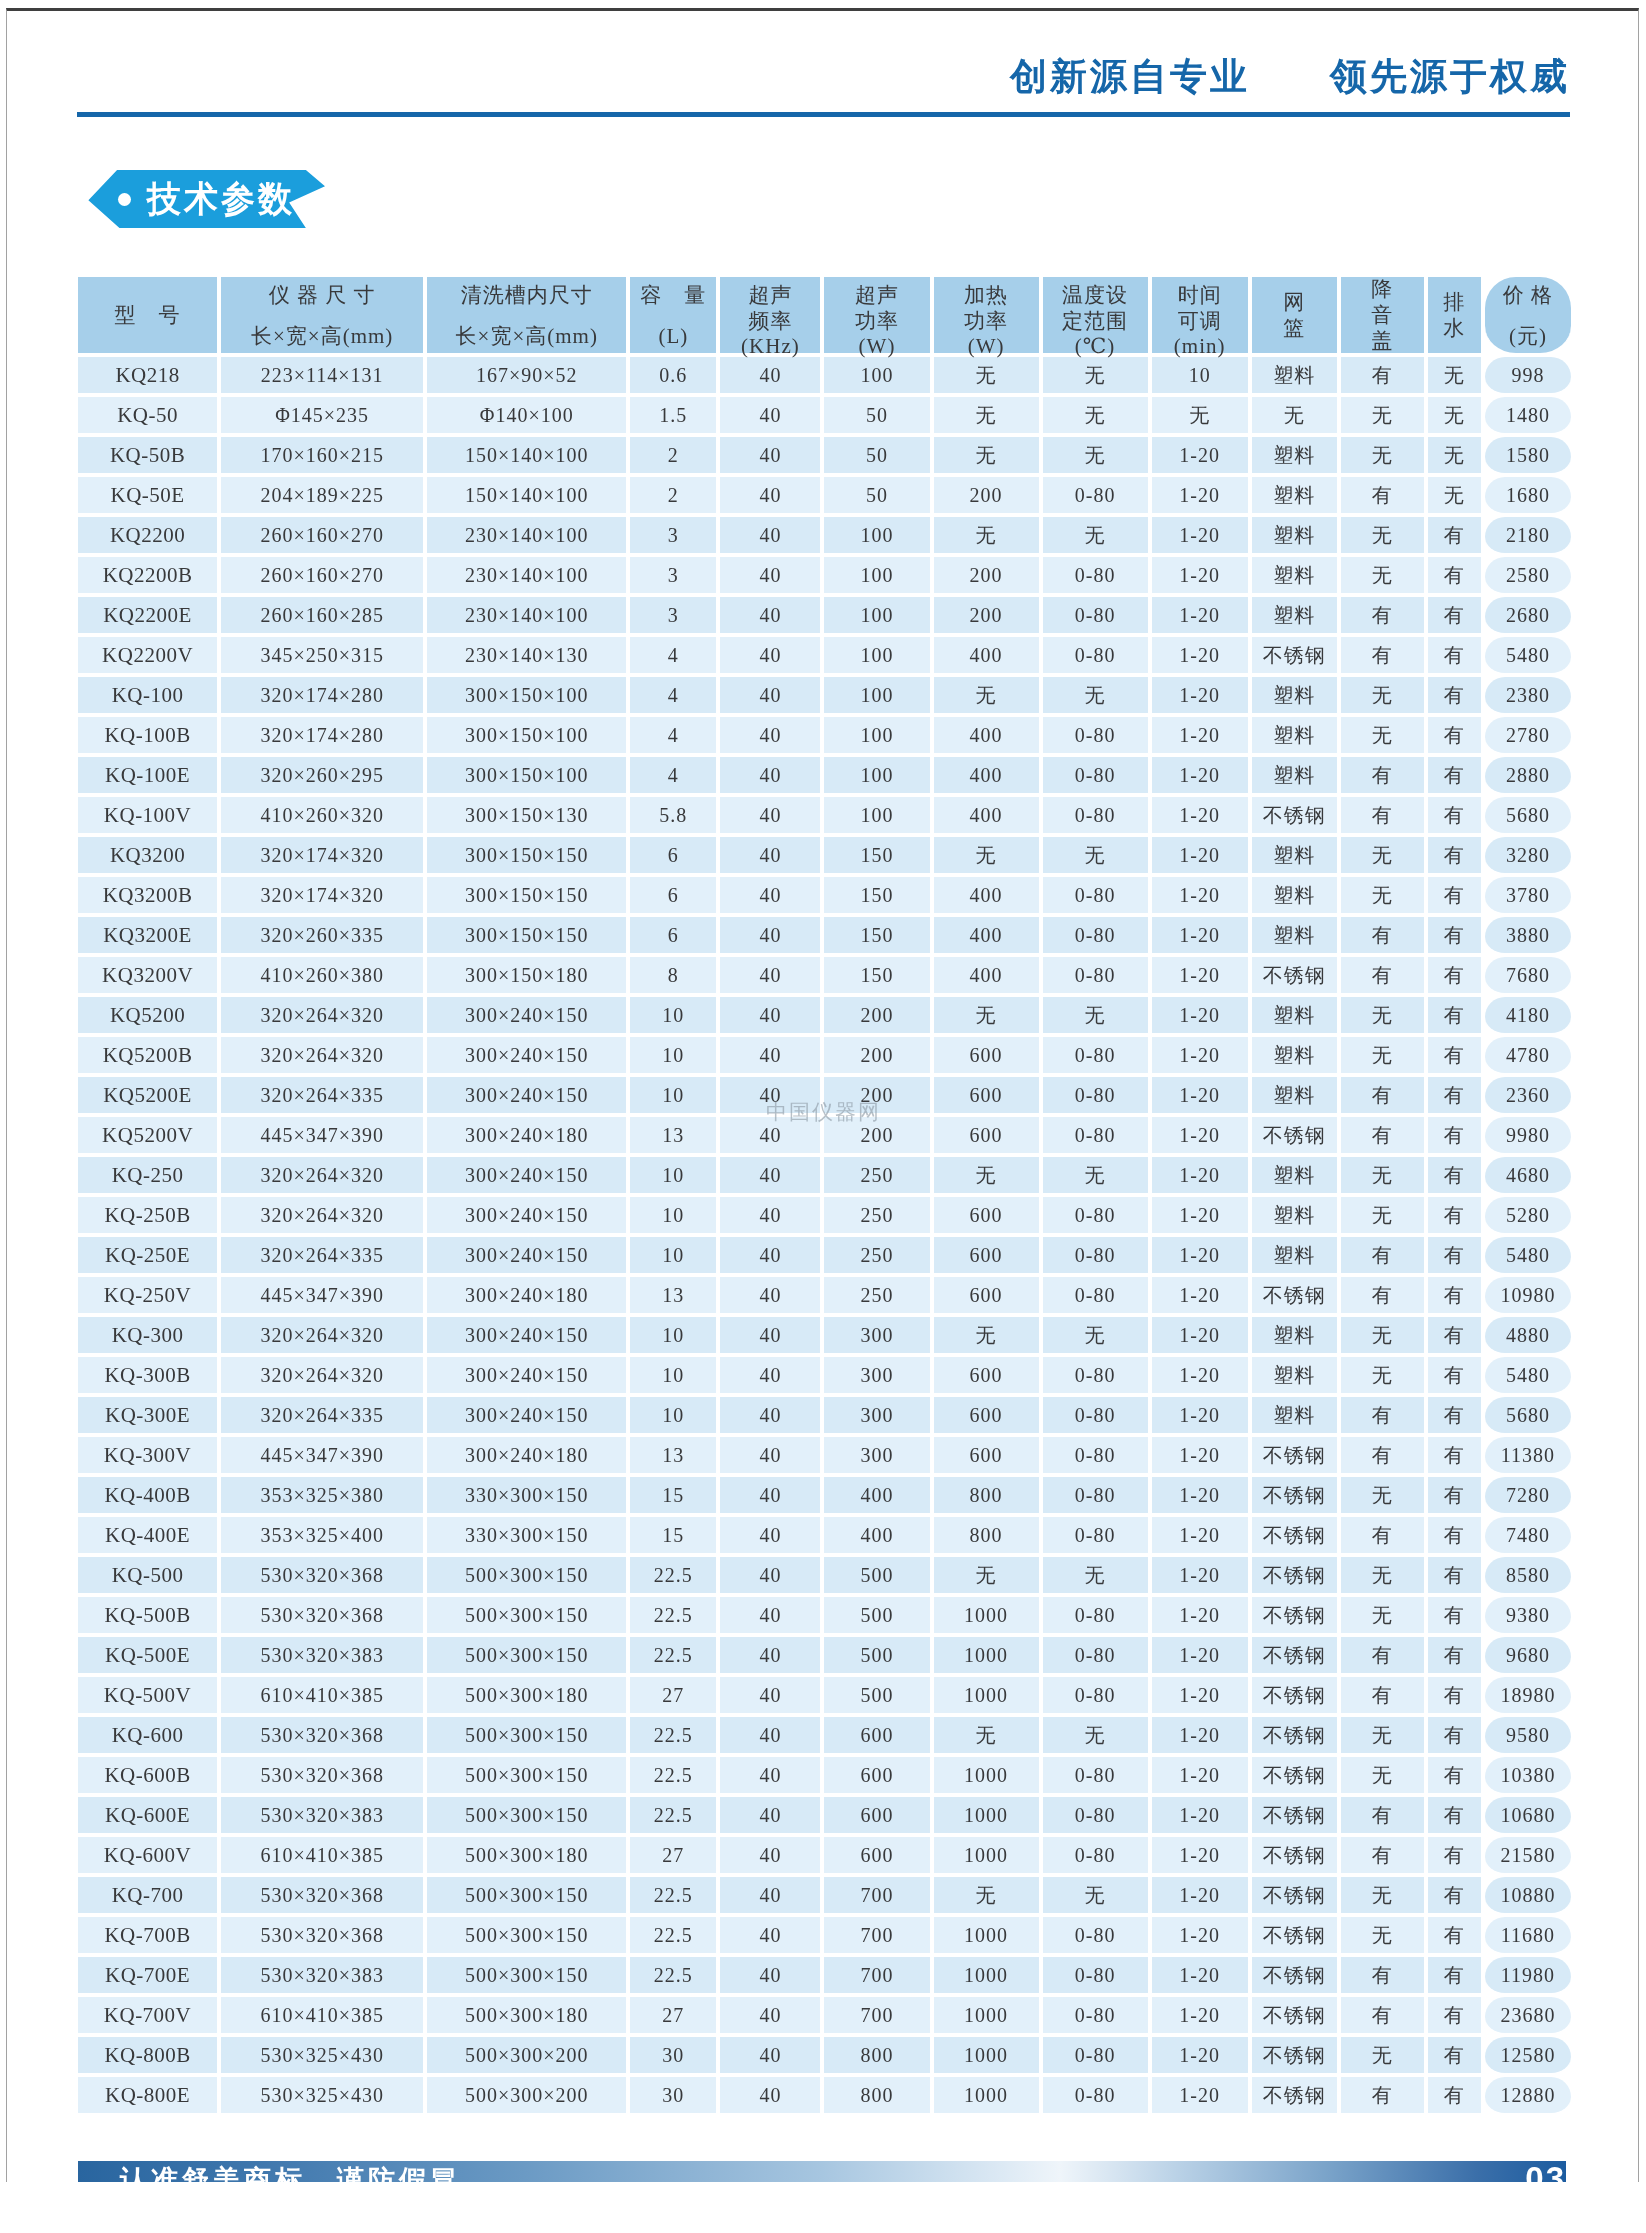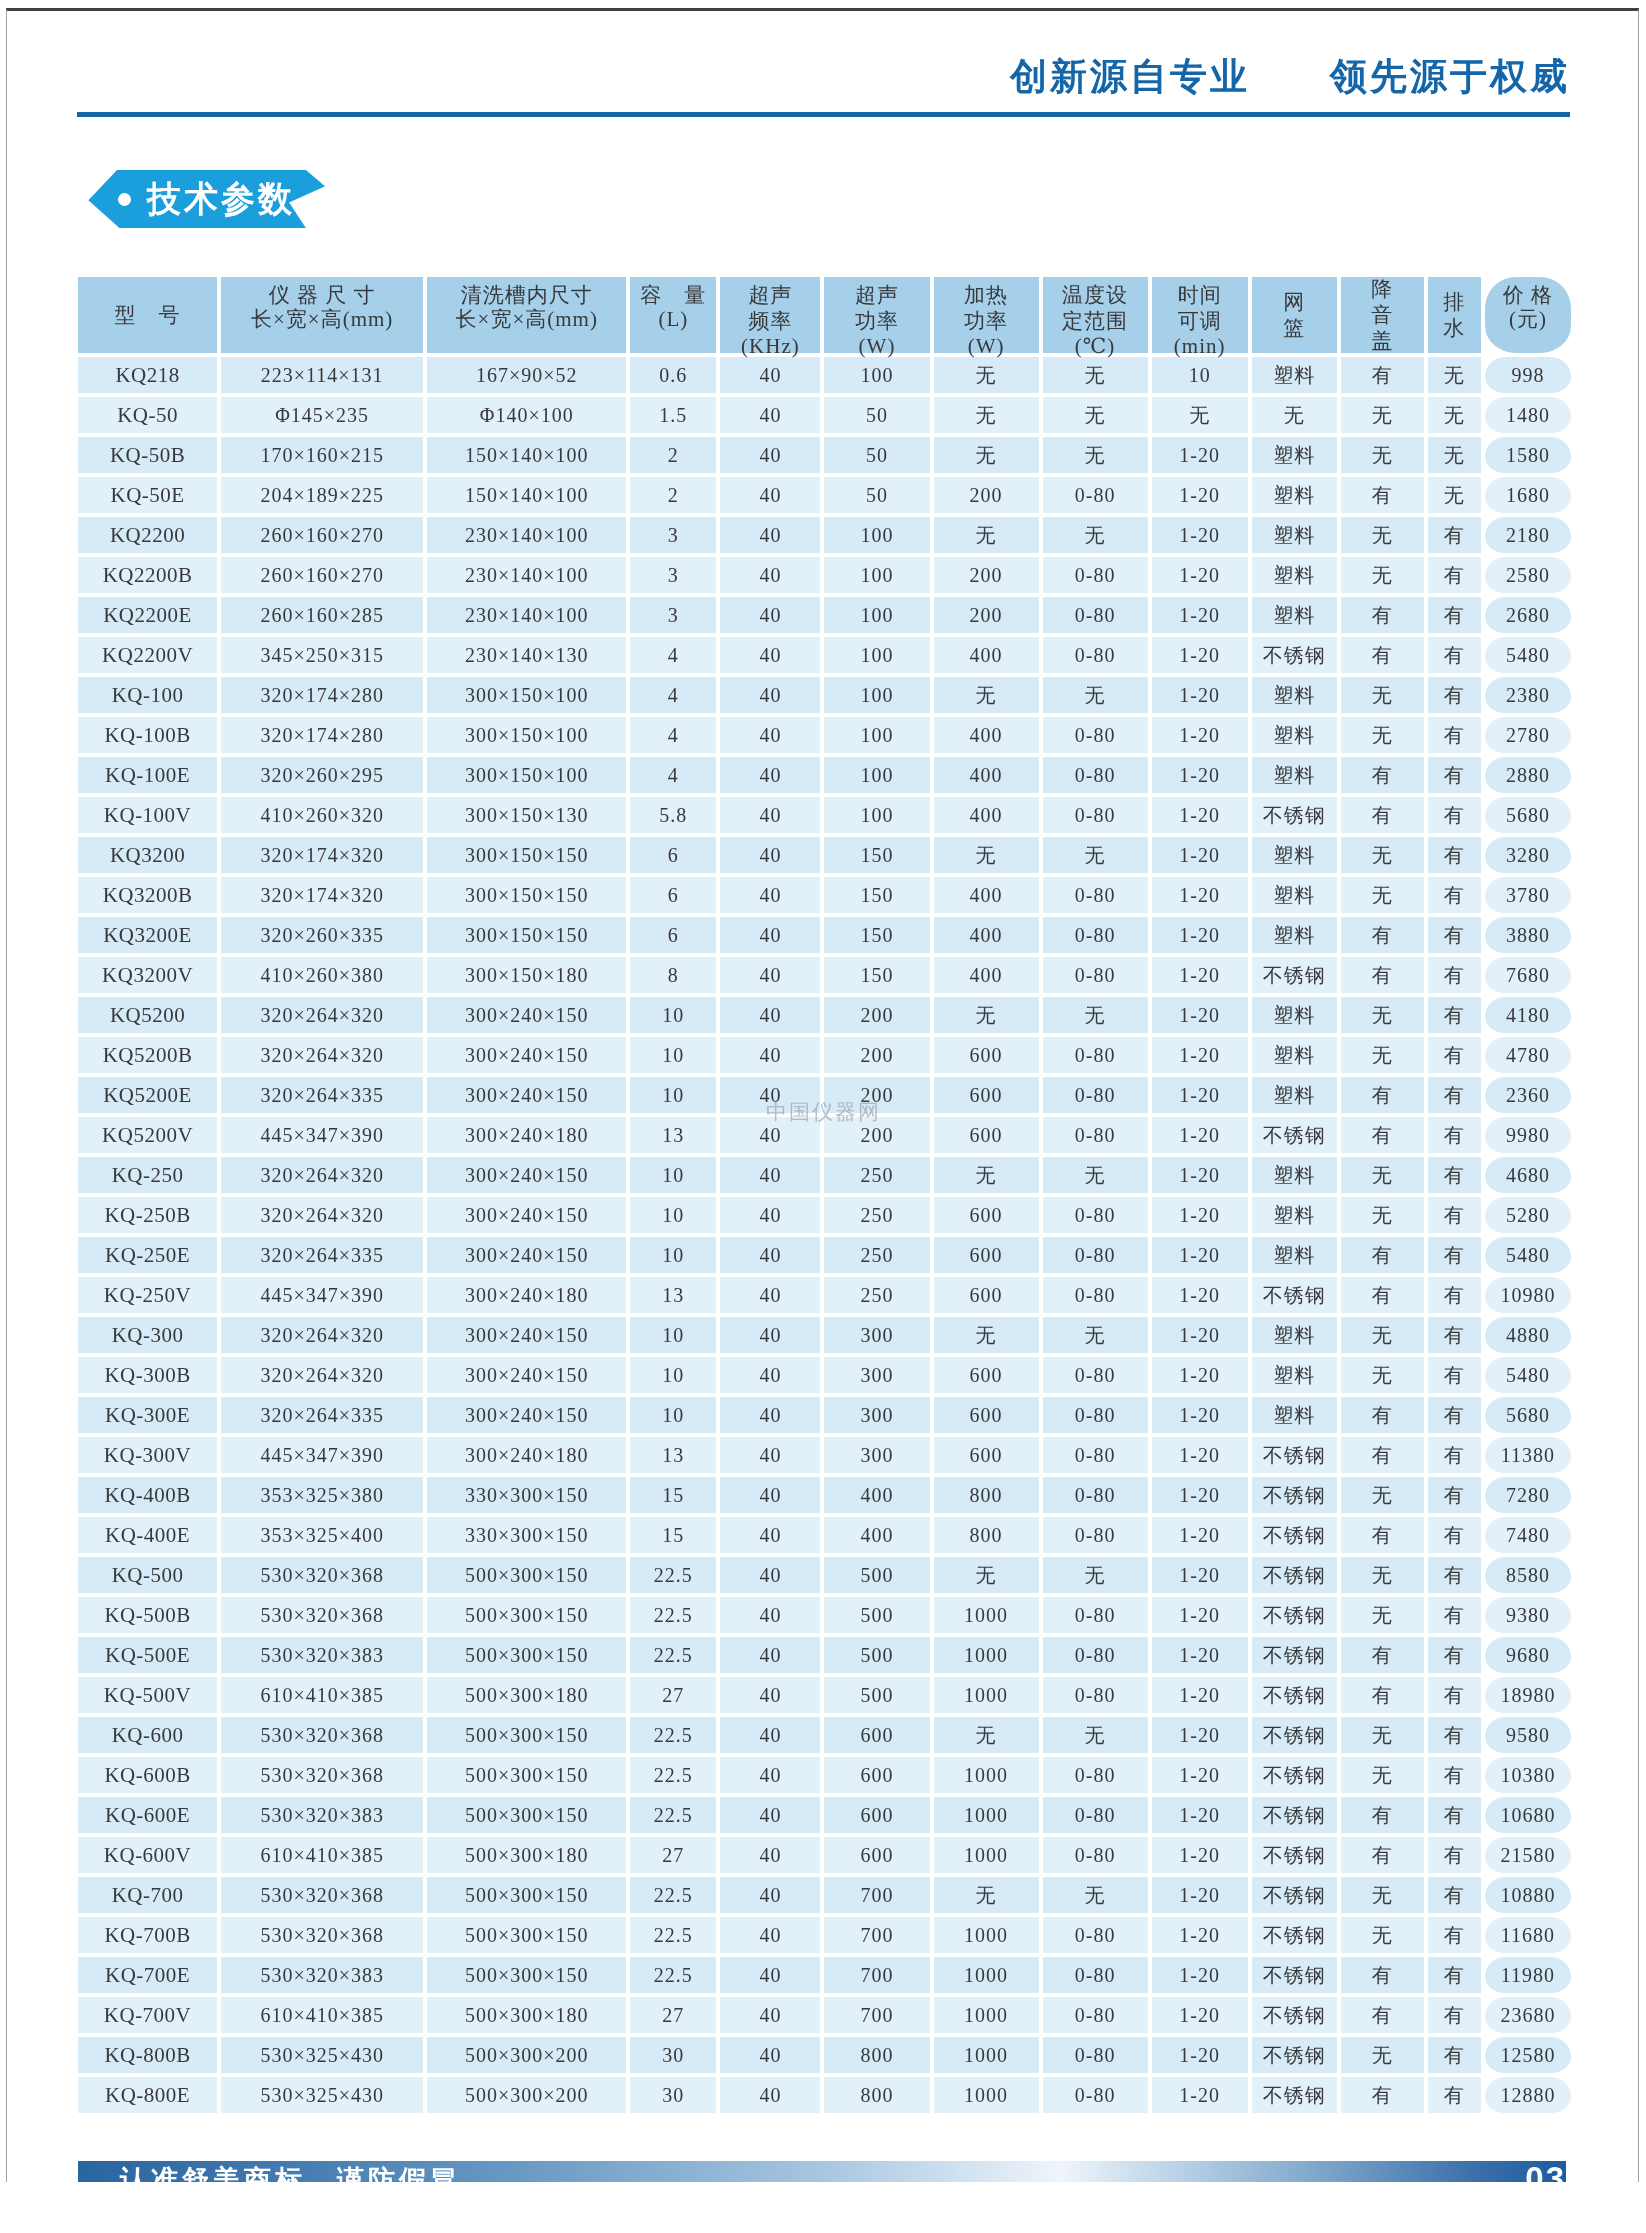--- a/index.html
+++ b/index.html
@@ -61,21 +61,21 @@
     border-right:4px solid #ffffff;border-bottom:4px solid #ffffff;
     box-sizing:border-box;color:var(--cell-text);
   }
   .spec th:last-child,.spec td:last-child{border-right:none;border-radius:31px;}
   .spec thead th{
     background:var(--header-cell);height:80px;
     font-size:21px;font-weight:normal;
   }
   .th-box{
     display:flex;flex-direction:column;align-items:center;
-    height:66px;justify-content:flex-start;padding:2px 0;
+    height:66px;justify-content:space-between;padding:2px 0;
   }
   th.no-sub .th-box{justify-content:center;}
   .th-title{white-space:pre-line;line-height:1.25;letter-spacing:1px;}
   .th-sub{line-height:1.1;letter-spacing:1px;}
   .spec tbody td{
     height:40px;font-size:20px;letter-spacing:1px;line-height:1;
   }
   .spec tbody tr:nth-child(odd) td{background:var(--row-odd);}
   .spec tbody tr:nth-child(even) td{background:var(--row-even);}
   .spec tbody td:first-child{font-size:21px;letter-spacing:0.5px;}

